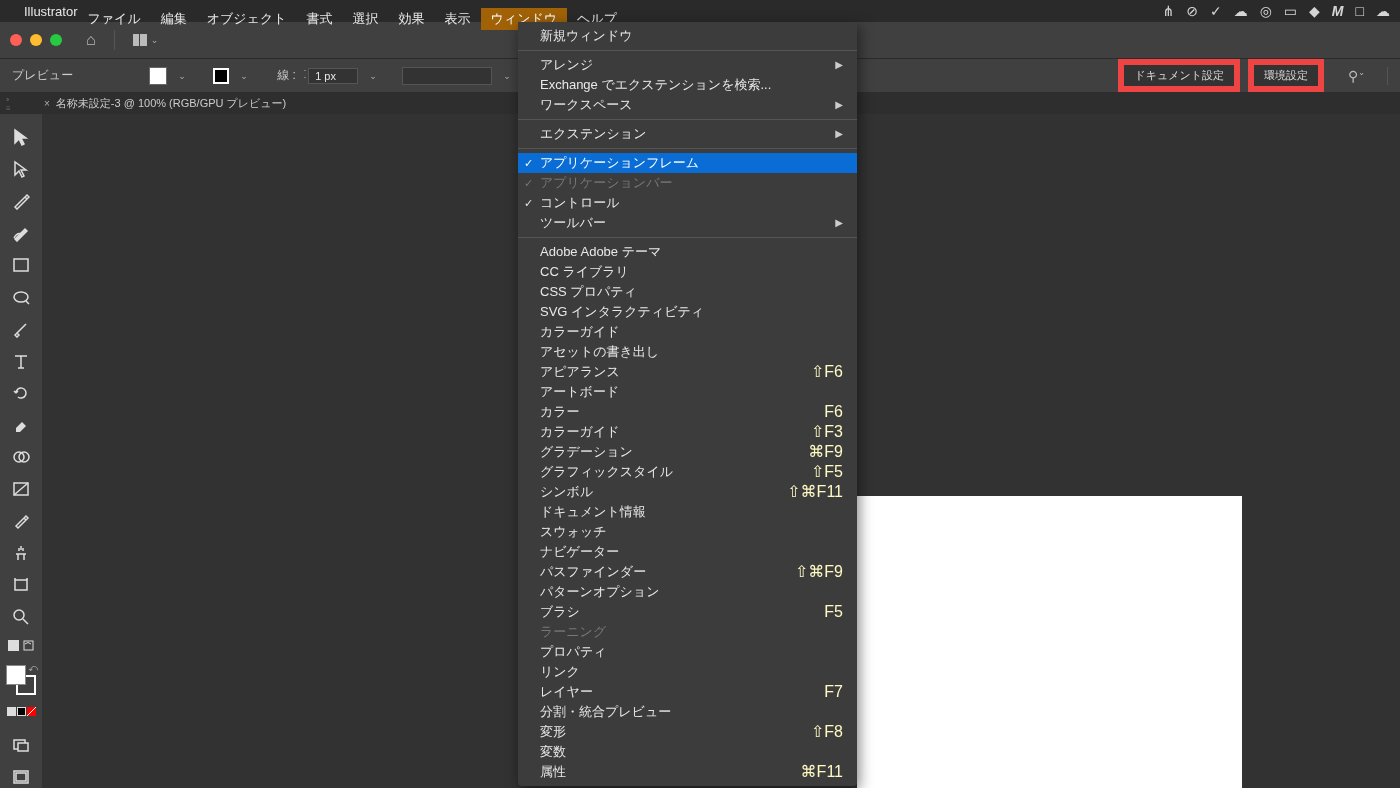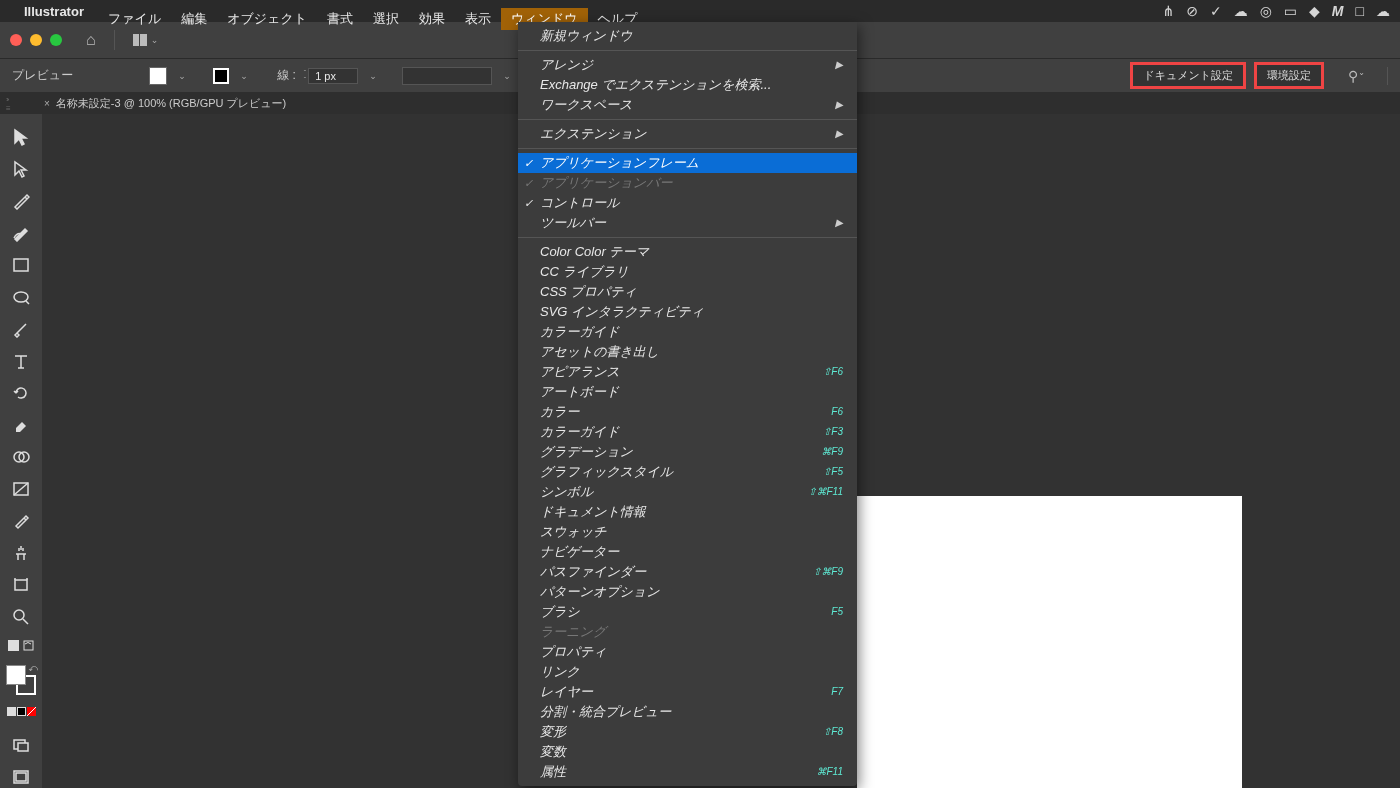--- a/index.html
+++ b/index.html
@@ -1,21 +1,21 @@
 <!DOCTYPE html>
 <html><head>
 <meta charset="utf-8">
 <style>
 * { margin: 0; padding: 0; box-sizing: border-box; font-family: "Hiragino Kaku Gothic Pro", "Helvetica Neue", sans-serif; }
 body { background: #323232; width: 1400px; height: 788px; overflow: hidden; color: #e8e8e8; position: relative; }
 
 
 .mac-menubar { background: #2a2a2a; height: 22px; display: flex; align-items: center; padding: 0 10px; font-size: 13px; position: relative; z-index: 100; }
 .apple-logo { margin-right: 14px; font-size: 14px; }
-.app-name { font-weight: 700; margin-right: 14px; }
+.app-name { font-weight: 400; }
 .menu-items { display: flex; gap: 0; }
 .menu-item { padding: 2px 10px; cursor: pointer; margin-top: 16px; }
 .menu-item.active { background: #a16207; color: #fff; }
 .menubar-right { margin-left: auto; display: flex; gap: 12px; align-items: center; font-size: 14px; }
 .menubar-right span { opacity: 0.9; }
 
 
 .app-chrome { height: 36px; background: #404040; display: flex; align-items: center; padding: 0 10px; gap: 8px; }
 .traffic { display: flex; gap: 8px; margin-right: 10px; }
 .traffic .dot { width: 12px; height: 12px; border-radius: 50%; }
@@ -33,21 +33,21 @@
 .control-bar { height: 34px; background: #404040; display: flex; align-items: center; padding: 0 12px; font-size: 12px; gap: 8px; border-top: 1px solid #2a2a2a; }
 .ctrl-label { color: #ccc; }
 .swatch { width: 18px; height: 18px; background: #fff; border: 1px solid #666; }
 .swatch.black { background: #000; border: 2px solid #fff; width: 16px; height: 16px; }
 .dd { width: 14px; height: 14px; display: flex; align-items: center; justify-content: center; color: #aaa; font-size: 9px; }
 .stroke-input { display: flex; align-items: center; gap: 2px; }
 .stroke-box { background: #333; border: 1px solid #555; padding: 1px 6px; width: 50px; font-size: 11px; }
 .stepper { display: flex; flex-direction: column; font-size: 7px; color: #aaa; }
 .long-box { background: #333; border: 1px solid #555; width: 90px; height: 18px; }
 .opacity-box { background: #fff; color: #000; padding: 1px 6px; font-size: 11px; }
-.btn { background: #333; border: 3px solid #ef4444; padding: 3px 10px; font-size: 11px; color: #ddd; }
+.btn { background: #333; border: 6px solid #ef4444; padding: 3px 10px; font-size: 11px; color: #ddd; }
 .icon-btn { color: #bbb; font-size: 14px; padding: 0 4px; position: relative; }
 
 
 .doc-tab-bar { height: 22px; background: #2e2e2e; display: flex; align-items: center; padding-left: 44px; font-size: 11px; color: #ccc; }
 .handle { position: absolute; left: 6px; top: 95px; color: #666; font-size: 8px; letter-spacing: -2px; }
 .doc-tab { display: flex; align-items: center; gap: 6px; }
 .close-x { font-size: 10px; color: #aaa; }
 
 
 .toolbar { position: absolute; left: 0; top: 114px; width: 42px; background: #404040; padding: 12px 0 6px 0; display: flex; flex-direction: column; align-items: center; gap: 10px; }
@@ -62,27 +62,27 @@
 .mini-sq { width: 9px; height: 9px; }
 
 
 .canvas-area { position: absolute; left: 42px; top: 114px; right: 0; bottom: 0; background: #323232; }
 .artboard { position: absolute; left: 815px; top: 382px; width: 385px; height: 292px; background: #fff; }
 
 
 .dropdown { position: absolute; left: 518px; top: 22px; width: 339px; background: #3c3c3c; font-size: 13px; z-index: 200; box-shadow: 2px 4px 14px rgba(0,0,0,0.5); border-bottom-left-radius: 4px; border-bottom-right-radius: 4px; }
 .dd-section { padding: 4px 0; }
 .dd-sep { height: 1px; background: #555; }
-.dd-item { display: flex; padding: 1px 14px 1px 22px; position: relative; line-height: 18px; font-style: italic; }
+.dd-item { display: flex; padding: 1px 14px 1px 22px; position: relative; line-height: 18px; }
 .dd-item.highlighted { background: #0a6dd6; color: #fff; }
 .dd-item.disabled { color: #777; }
 .dd-check { position: absolute; left: 6px; font-size: 11px; }
 .dd-label { flex: 1; }
 .dd-arrow { font-size: 10px; color: #ccc; }
-.dd-shortcut { font-size: 10px; color: #5eead4; min-width: 34px; text-align: right; font-family: "Helvetica Neue", sans-serif; }
+.dd-shortcut { font-size: 16px; color: #fef9c3; min-width: 34px; text-align: right; font-family: "Helvetica Neue", sans-serif; }
 </style>
 </head>
 <body>
 
 <div class="mac-menubar">
   <span class="apple-logo"></span>
   <span class="app-name">Illustrator</span>
   <div class="menu-items">
       <div class="menu-item">ファイル</div>
       <div class="menu-item">編集</div>
@@ -335,21 +335,21 @@
         <span class="dd-label">コントロール</span>
       </div>
       <div class="dd-item">
         <span class="dd-label">ツールバー</span>
         <span class="dd-arrow">▶</span>
       </div>
     </div>
     <div class="dd-sep"></div>
     <div class="dd-section">
       <div class="dd-item">
-        <span class="dd-label">Color Color テーマ</span>
+        <span class="dd-label">Adobe Adobe テーマ</span>
       </div>
       <div class="dd-item">
         <span class="dd-label">CC ライブラリ</span>
       </div>
       <div class="dd-item">
         <span class="dd-label">CSS プロパティ</span>
       </div>
       <div class="dd-item">
         <span class="dd-label">SVG インタラクティビティ</span>
       </div>

